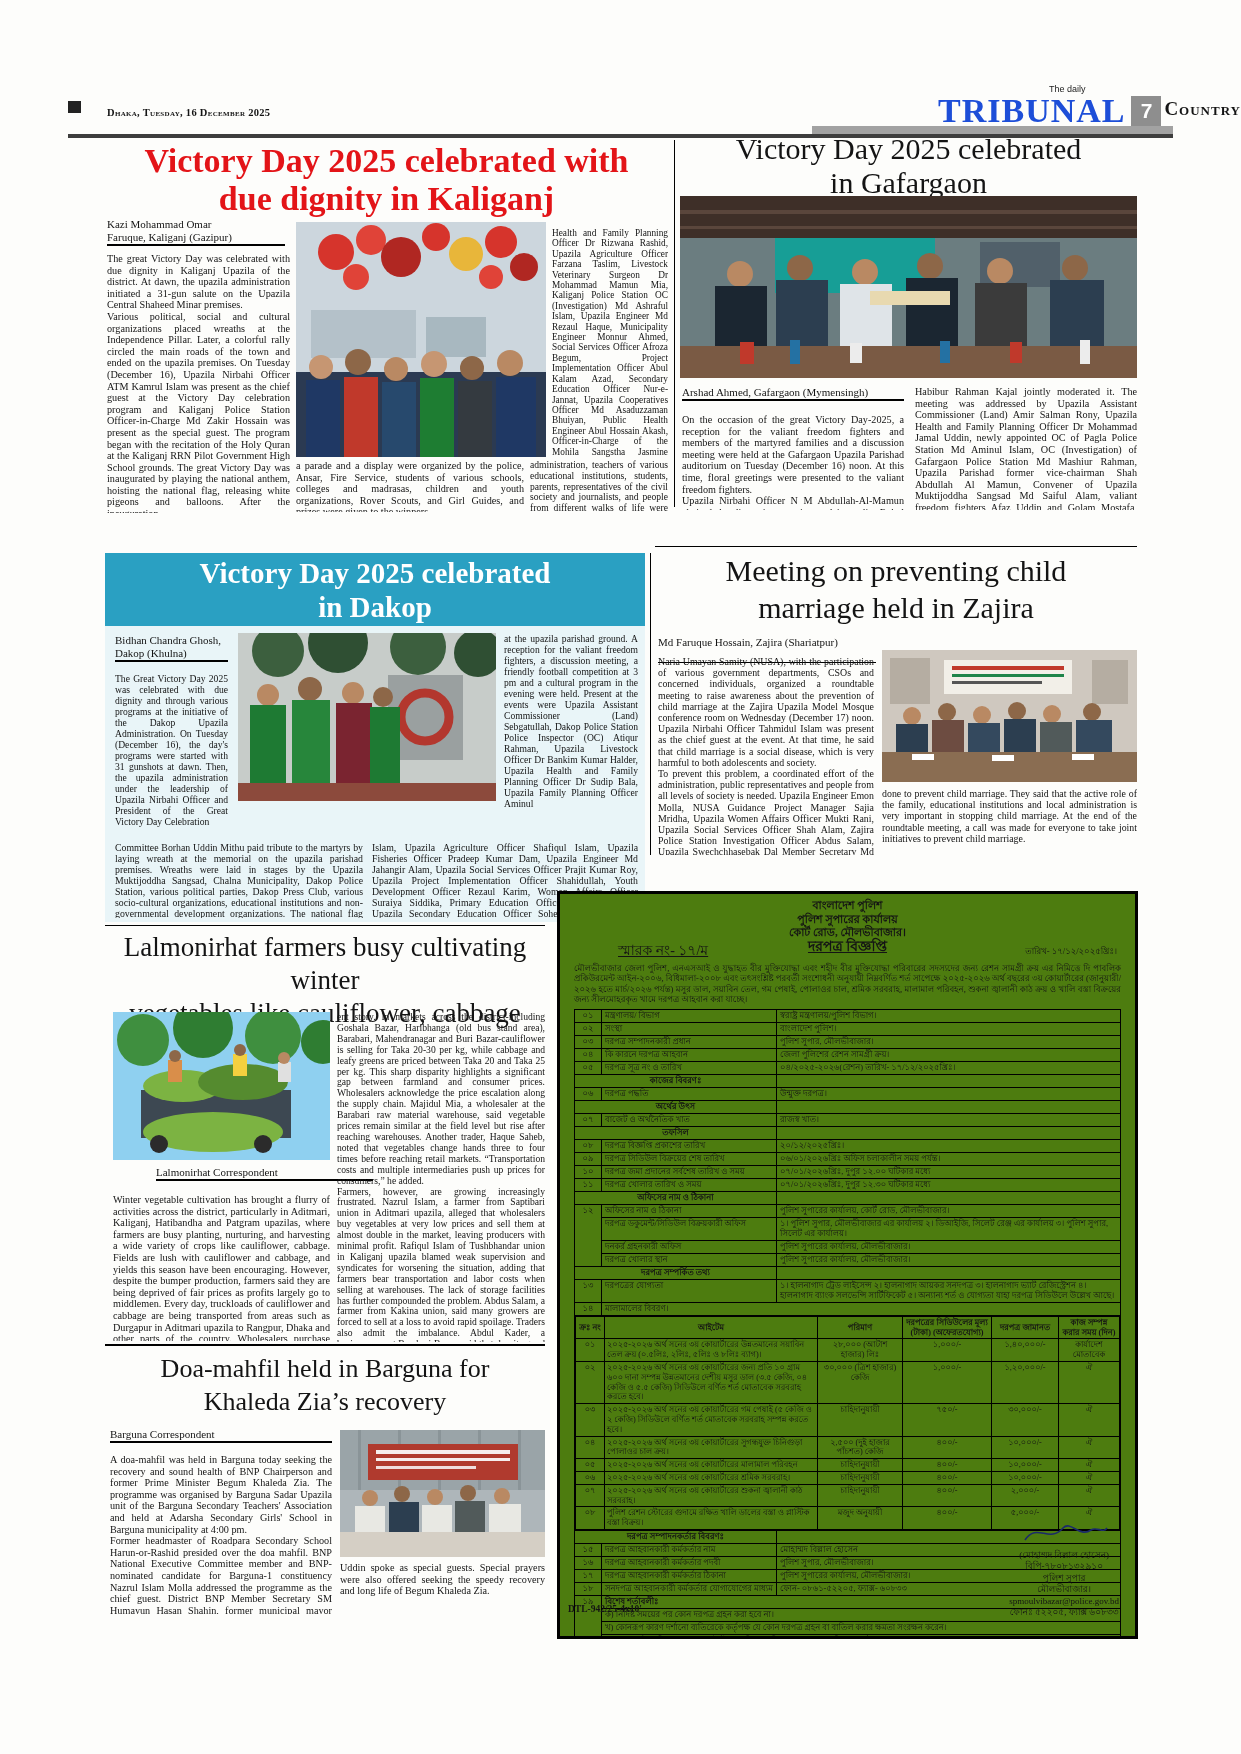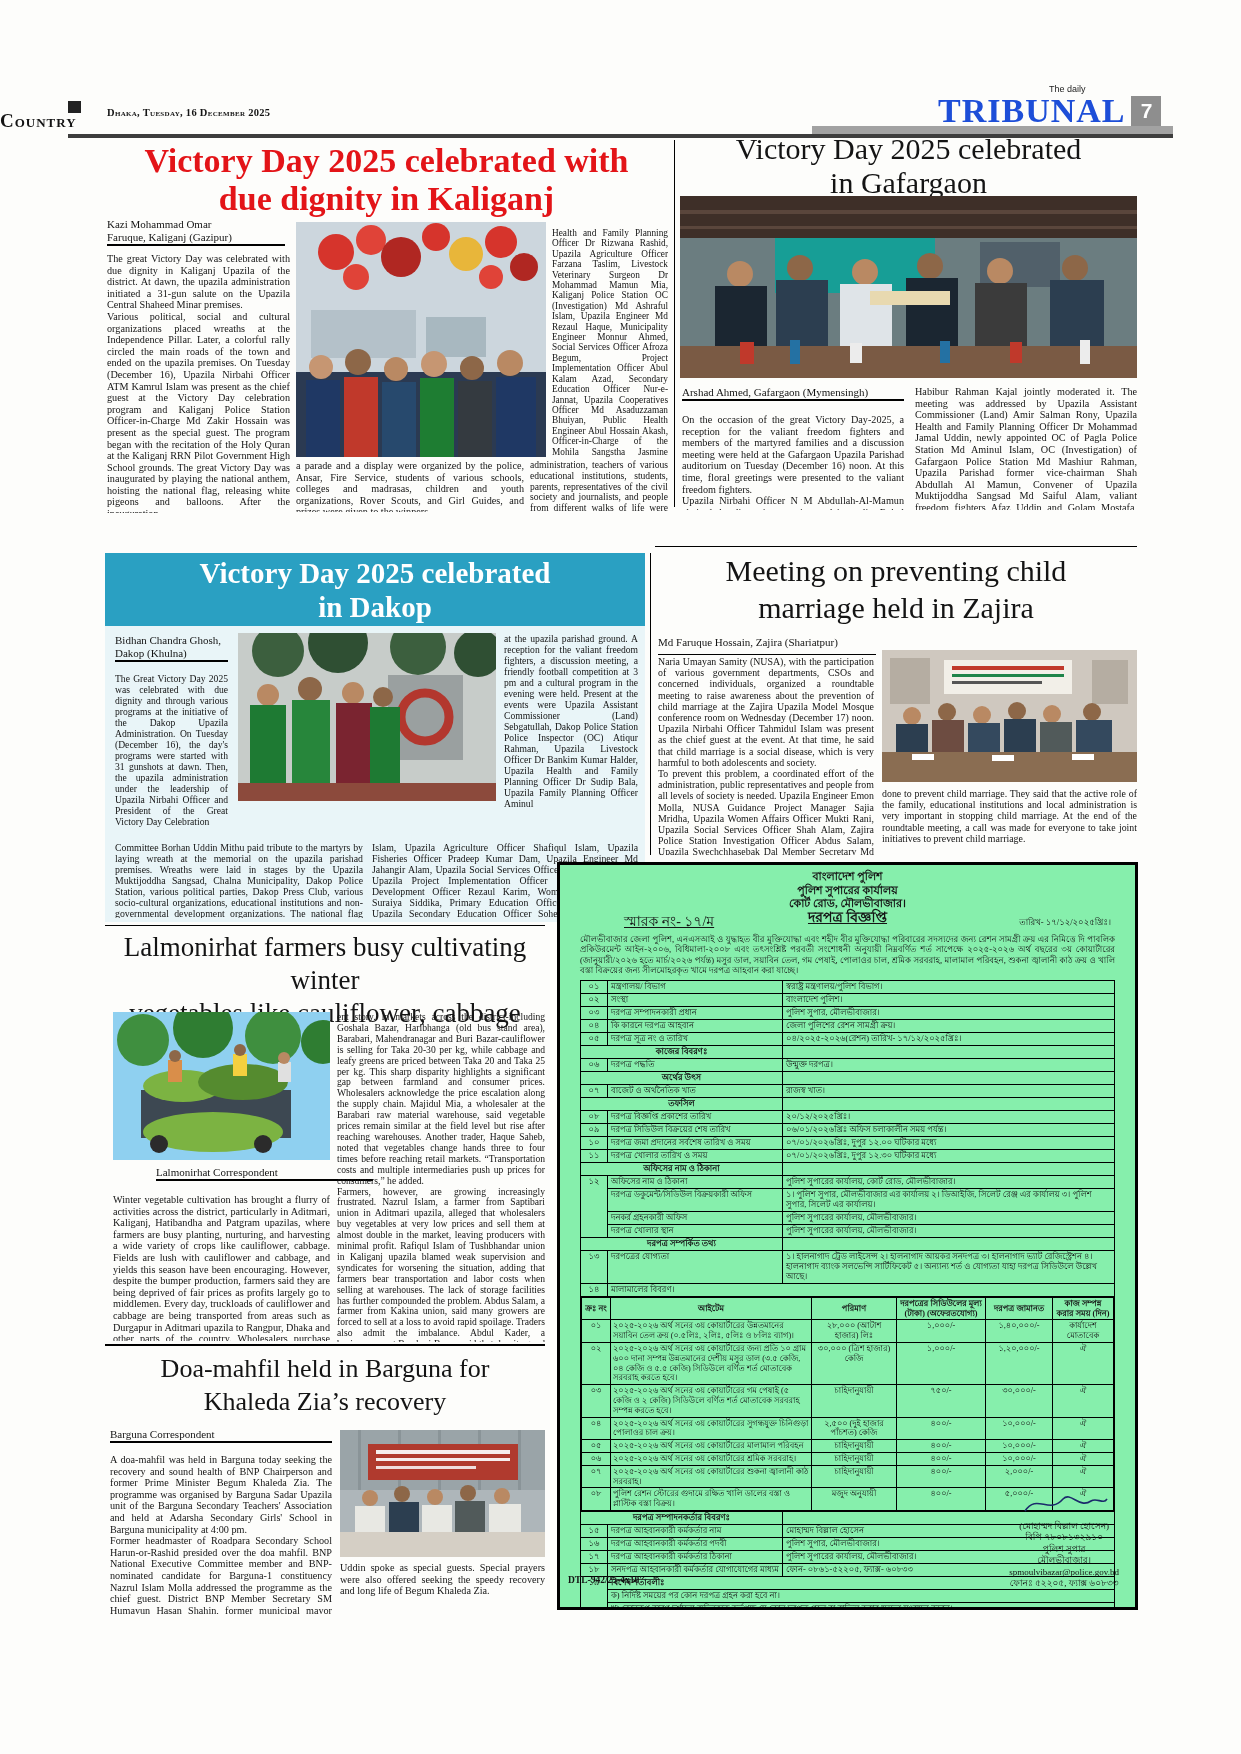--- a/index.html
+++ b/index.html
@@ -18,21 +18,21 @@
   .mast-name{color:#1d4ed8;font-weight:bold;font-size:34px;letter-spacing:1px;line-height:30px;font-family:"Liberation Serif",serif;}
   .mast-daily{position:absolute;top:-12px;right:40px;font-size:9px;color:#222;font-family:"Liberation Sans",sans-serif;}
   .pageno{width:30px;height:30px;background:#8e8e8e;color:#fff;font-weight:bold;font-size:21px;
           display:flex;align-items:center;justify-content:center;font-family:"Liberation Sans",sans-serif;}
   
   .k-head{color:#e31418;font-weight:bold;font-size:34px;line-height:38px;text-align:center;white-space:pre-line;}
   
   .d-banner{background:#2aa0c2;color:#fff;text-align:center;font-weight:bold;font-size:29px;line-height:34px;white-space:pre-line;padding-top:3px;box-sizing:border-box;}
   .d-bg{background:#e9f5f8;}
   
-  .notice{border:3px solid #000;background:#86efac;box-sizing:border-box;padding:5px 20px;font-size:8.4px;line-height:10.5px;overflow:hidden;}
+  .notice{border:3px solid #000;background:#4d7c0f;box-sizing:border-box;padding:5px 14px;font-size:8.4px;line-height:10.5px;overflow:hidden;margin-top:29px;}
   .n-org{text-align:center;font-weight:bold;font-size:11px;line-height:13.5px;white-space:pre-line;}
   .n-titlebar{position:relative;height:18px;margin-top:2px;}
   .n-memo{position:absolute;left:44px;top:4px;font-size:14px;text-decoration:underline;}
   .n-title{position:absolute;left:0;right:0;text-align:center;font-weight:bold;font-size:14px;text-decoration:underline;}
   .n-date{position:absolute;right:4px;top:4px;font-size:8.5px;}
   .n-intro{text-align:justify;font-size:8.5px;line-height:10.6px;margin:3px 0 4px 0;}
   table.nt{width:100%;border-collapse:collapse;font-size:8.4px;line-height:10px;font-family:Liberation Serif, serif;}
   table.nt td{border:1px solid #000;padding:1px 3px;vertical-align:top;}
   table.nt td.no{width:20px;text-align:center;}
   table.nt td.lab{width:168px;}
@@ -44,21 +44,21 @@
   .n-code{position:absolute;left:8px;bottom:22px;font-weight:bold;font-size:9.5px;}
   .n-sign{position:absolute;right:16px;bottom:6px;text-align:center;font-size:9px;line-height:11.5px;white-space:pre-line;}
 </style>
 </head>
 <body>
 
 <div class="page">
 
   <div class="abs" style="left:68px;top:101px;width:13px;height:12px;background:#222;"></div>
   <div class="abs hdr-date" style="left:107px;top:107px;">Dhaka, Tuesday, 16 December 2025</div>
-  <div class="abs hdr-section" style="left:0;top:110px;width:1241px;text-align:left;">Country</div>
+  <div class="abs hdr-section" style="left:0;top:98px;width:1241px;text-align:right;">Country</div>
   <div class="abs" style="left:812px;top:126px;width:361px;height:9px;background:#a2a2a2;"></div>
   <div class="abs masthead" style="left:938px;top:96px;">
     <div style="position:relative;">
       <span class="mast-daily">The daily</span>
       <span class="mast-name">TRIBUNAL</span>
     </div>
     <div class="pageno">7</div>
   </div>
   <div class="abs rule" style="left:68px;top:134px;width:1105px;height:4px;background:#3d3d3d;"></div>
 
@@ -169,21 +169,21 @@
 
   <div class="abs coltxt" style="left:504px;top:633px;width:134px;height:205px;font-size:9.6px;line-height:11px;">at the upazila parishad ground. A reception for the valiant freedom fighters, a discussion meeting, a friendly football competition at 3 pm and a cultural program in the evening were held. Present at the events were Upazila Assistant Commissioner (Land) Sebgatullah, Dakop Police Station Police Inspector (OC) Atiqur Rahman, Upazila Livestock Officer Dr Bankim Kumar Halder, Upazila Health and Family Planning Officer Dr Sudip Bala, Upazila Family Planning Officer Aminul</div>
   <div class="abs coltxt" style="left:115px;top:842px;width:248px;height:76px;font-size:9.8px;line-height:11px;">Committee Borhan Uddin Mithu paid tribute to the martyrs by laying wreath at the memorial on the upazila parishad premises. Wreaths were laid in stages by the Upazila Muktijoddha Sangsad, Chalna Municipality, Dakop Police Station, various political parties, Dakop Press Club, various socio-cultural organizations, educational institutions and non-governmental development organizations. The national flag was hoisted atop all government, semi-government, and private buildings. Later, the national flag was officially hoisted</div>
   <div class="abs coltxt" style="left:372px;top:842px;width:266px;height:76px;font-size:9.8px;line-height:11px;">Islam, Upazila Agriculture Officer Shafiqul Islam, Upazila Fisheries Officer Pradeep Kumar Dam, Upazila Engineer Md Jahangir Alam, Upazila Social Services Officer Prajit Kumar Roy, Upazila Project Implementation Officer Shahidullah, Youth Development Officer Rezaul Karim, Women Affairs Officer Suraiya Siddika, Primary Education Officer Rexona Akhter, Upazila Secondary Education Officer Sohel Hossain, Upazila Election Officer Rabiul Islam and Upazila ICT Officer Sameer Biswas.</div>
 
   <div class="abs rule" style="left:650px;top:553px;width:1px;height:302px;"></div>
 
   <div class="abs rule" style="left:655px;top:546px;width:482px;height:1px;"></div>
   <div class="abs headline-black" style="left:655px;top:552px;width:482px;font-size:30px;line-height:37px;">Meeting on preventing child
 marriage held in Zajira</div>
-  <div class="abs" style="left:658px;top:636px;width:218px;font-size:11px;border-bottom:1.5px solid #000;padding-bottom:6px;">Md Faruque Hossain, Zajira (Shariatpur)</div>
+  <div class="abs" style="left:658px;top:636px;width:218px;font-size:11px;border-bottom:1.5px solid #000;padding-bottom:14px;">Md Faruque Hossain, Zajira (Shariatpur)</div>
   <div class="abs coltxt" style="left:658px;top:656px;width:216px;height:199px;font-size:9.9px;line-height:11.2px;">Naria Umayan Samity (NUSA), with the participation of various government departments, CSOs and concerned individuals, organized a roundtable meeting to raise awareness about the prevention of child marriage at the Zajira Upazila Model Mosque conference room on Wednesday (December 17) noon. Upazila Nirbahi Officer Tahmidul Islam was present as the chief guest at the event. At that time, he said that child marriage is a social disease, which is very harmful to both adolescents and society.
 To prevent this problem, a coordinated effort of the administration, public representatives and people from all levels of society is needed. Upazila Engineer Emon Molla, NUSA Guidance Project Manager Sajia Mridha, Upazila Women Affairs Officer Mukti Rani, Upazila Social Services Officer Shah Alam, Zajira Police Station Investigation Officer Abdus Salam, Upazila Swechchhasebak Dal Member Secretary Md Rafiqul Islam, various administrative officers of the upazila and all the UP secretaries were present. The speakers at the meeting discussed in detail the ill effects of child marriage, legal aspects, increasing social awareness and things to be</div>
 
   <svg class="abs photo" style="left:882px;top:650px;" width="255" height="132" viewBox="0 0 255 132">
     <rect width="255" height="132" fill="#cfc8bf"></rect>
     <rect x="8" y="8" width="40" height="46" fill="#b5ada2"></rect>
       <rect x="210" y="10" width="36" height="44" fill="#b5ada2"></rect>
     <rect x="62" y="10" width="128" height="34" fill="#f2efe8"></rect>
     <rect x="70" y="16" width="112" height="4" fill="#c0392b"></rect>
       <rect x="70" y="24" width="112" height="3" fill="#1e8449"></rect>

